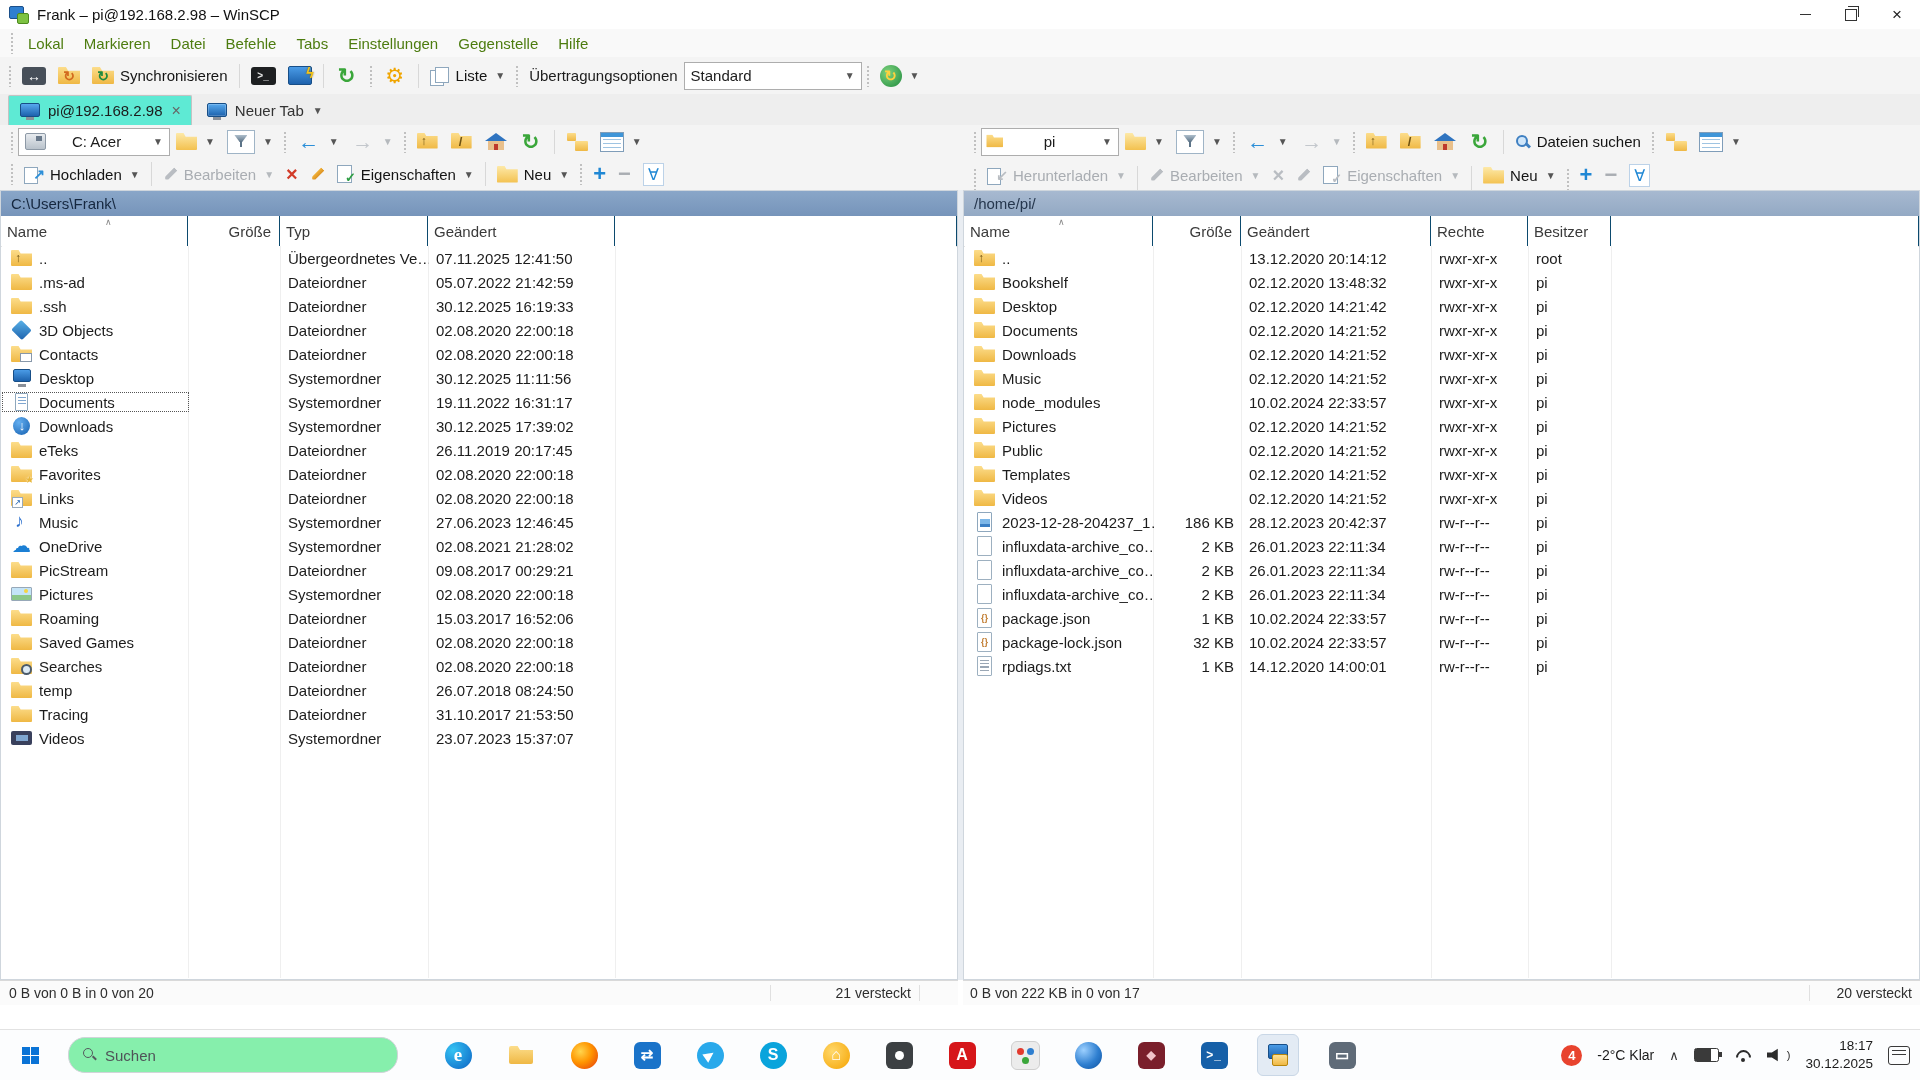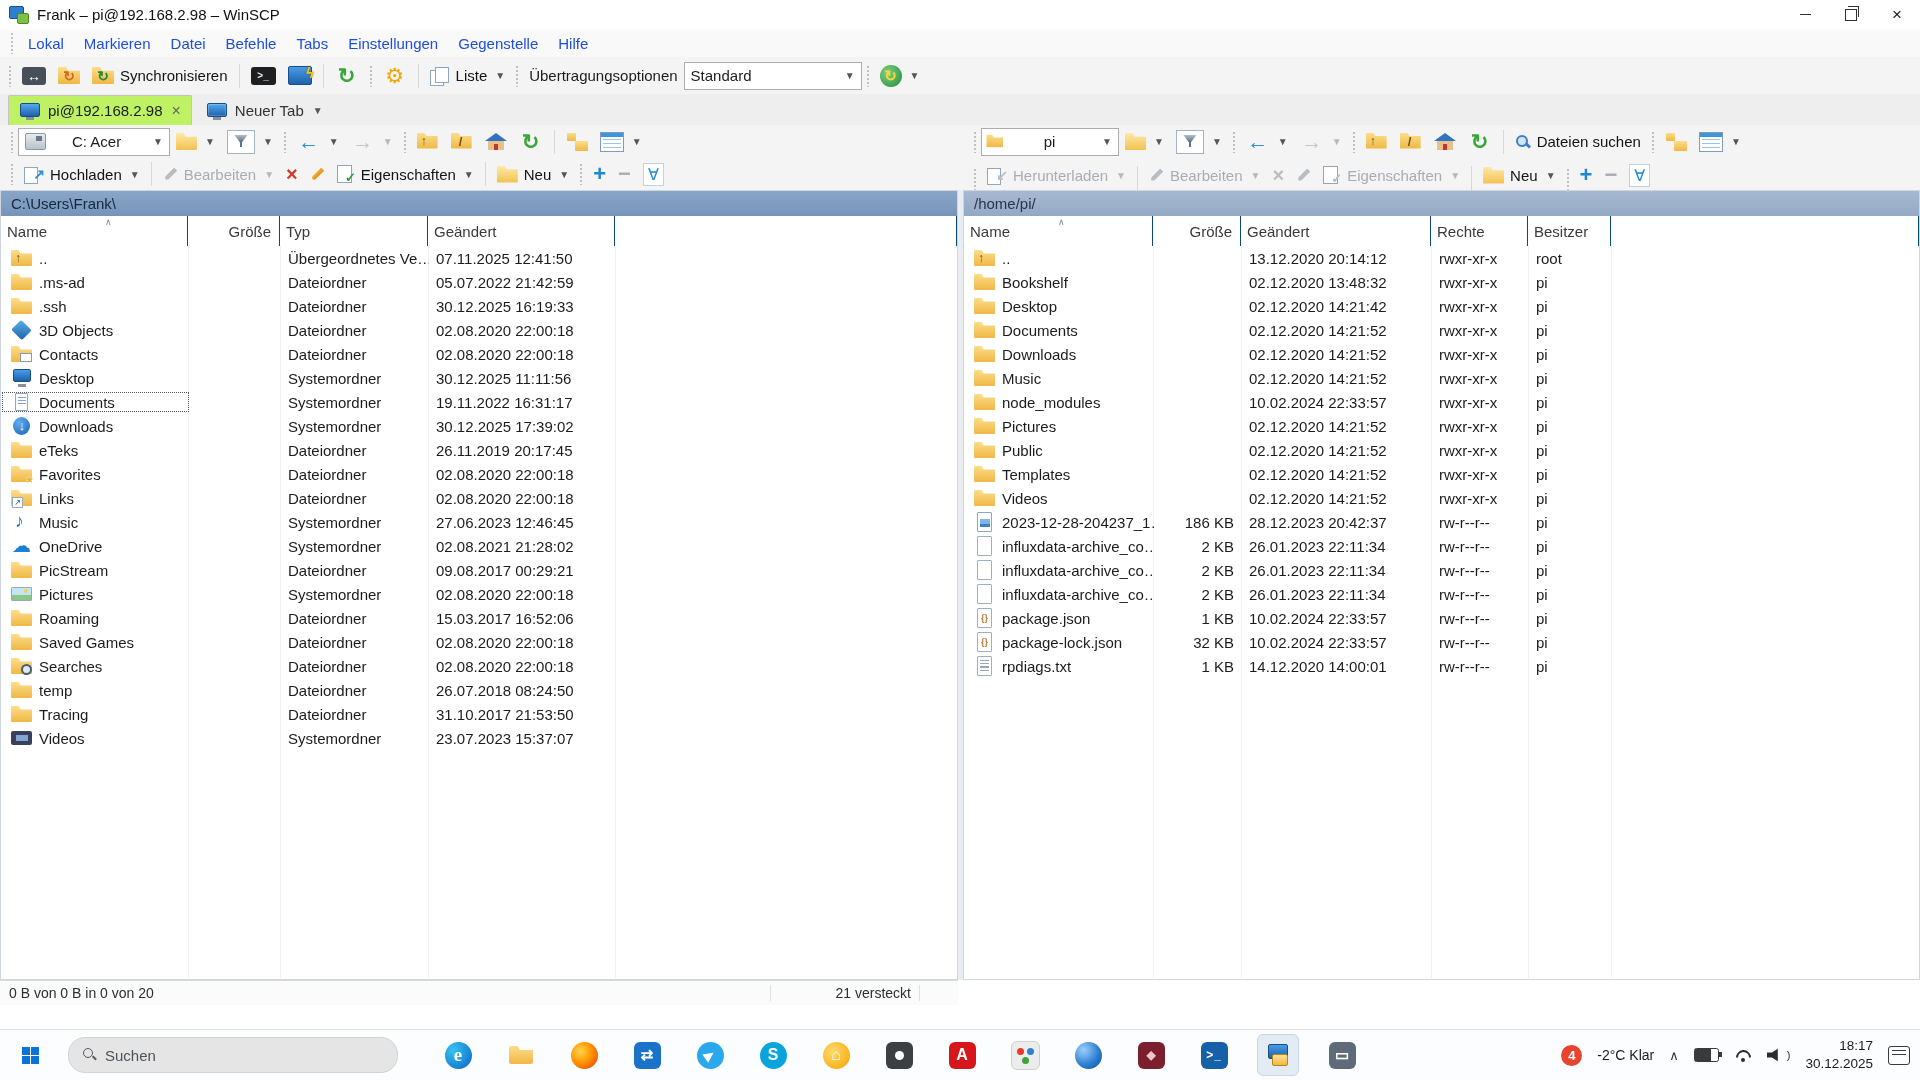--- a/index.html
+++ b/index.html
@@ -26,21 +26,21 @@
   .winbtns{margin-left:auto;display:flex;height:29px;}
   .winbtn{width:46px;display:flex;align-items:center;justify-content:center;color:#222;font-size:15px;}
   .ic-min{width:11px;height:1.5px;background:#333;display:inline-block;}
   .ic-max{width:10px;height:10px;border:1.4px solid #333;display:inline-block;position:relative;background:#fff;}
   .ic-max::before{content:"";position:absolute;left:2px;top:-4px;width:10px;height:10px;border:1.4px solid #333;border-bottom:none;border-left:none;}
   .ic-x{font-size:17px;line-height:1;color:#222;}
   .applogo{width:20px;height:18px;position:relative;margin-left:9px;}
   .applogo::before{content:"";position:absolute;left:0;top:0;width:13px;height:11px;background:#2f7fd0;border:1px solid #1b4f8a;border-radius:2px;}
   .applogo::after{content:"";position:absolute;right:0;bottom:0;width:10px;height:9px;background:#7dc242;border:1px solid #4d8a1f;border-radius:2px;}
   
-  .mi{padding:4px 10px;color:#1d4ed8;}
+  .mi{padding:4px 10px;color:#4d7c0f;}
   .grip{width:4px;height:22px;margin:0 4px;background-image:radial-gradient(circle,#c0c0c0 1px,transparent 1.2px);background-size:4px 4px;}
   .vsep{width:1px;height:24px;background:#d8d8d8;margin:0 5px;}
   .tbtn{display:flex;align-items:center;gap:6px;padding:0 6px;height:30px;color:#141414;white-space:nowrap;}
   .tbtn.dis{color:#a9adb2;}
   .cr{font-size:10px;color:#555;margin-left:2px;}
   .dis .cr{color:#b5b9bd;}
   .combo{display:flex;align-items:center;height:26px;background:#fff;border:1px solid #adadad;padding:0 2px 0 6px;gap:6px;}
   .combo .cval{flex:1;}
   .combo .cr{padding:0 4px;}
   
@@ -99,21 +99,21 @@
   .updoc::before{content:"";position:absolute;left:0;top:2px;width:12px;height:15px;background:#fff;border:1px solid #8ea7bd;}
   .updoc::after{content:"↗";position:absolute;right:-1px;top:1px;color:#2c8fd8;font-weight:bold;font-size:14px;}
   .updoc.down::after{content:"↙";color:#b9bdc2;}
   .propdoc{width:18px;height:19px;position:relative;display:inline-block;}
   .propdoc::before{content:"";position:absolute;left:0;top:0;width:13px;height:16px;background:#fff;border:1px solid #8ea7bd;}
   .propdoc::after{content:"✓";position:absolute;right:-1px;bottom:-1px;color:#2e9e44;font-weight:bold;font-size:13px;}
   .propdoc.gray::after{color:#b9bdc2;}
   .xred{color:#d23b28;font-weight:bold;font-size:20px;}
   .xgray{color:#b9bdc2;font-weight:bold;font-size:20px;}
   
-  .tab{display:flex;align-items:center;gap:7px;height:29px;padding:0 10px;border:1px solid #c3c3c3;border-bottom:none;background:#bef264;border-radius:2px 2px 0 0;margin-right:3px;}
+  .tab{display:flex;align-items:center;gap:7px;height:29px;padding:0 10px;border:1px solid #c3c3c3;border-bottom:none;background:#5eead4;border-radius:2px 2px 0 0;margin-right:3px;}
   .tab.inactive{background:transparent;border-color:transparent;color:#333;}
   .tab .close{color:#666;font-size:16px;margin-left:2px;}
   
   .pathbar{height:25px;display:flex;align-items:center;padding-left:10px;font-size:15px;}
   .pathbar.act{background:linear-gradient(#89a6c8,#7694ba);color:#15273f;}
   .pathbar.inact{background:linear-gradient(#a7b9d0,#93a9c4);color:#25364d;}
   .cols{display:grid;height:30px;border-bottom:1px solid #e3e3e3;background:#fff;position:relative;align-items:center;color:#3a3a3a;}
   .cols .c{padding-left:6px;border-right:1px solid #0c4a6e;height:100%;display:flex;align-items:center;box-sizing:border-box;}
   .cols .c.rt{justify-content:flex-end;padding-right:8px;}
   .cols .sort{position:absolute;top:1px;font-size:9px;color:#8a8a8a;}
@@ -171,21 +171,21 @@
   .seg{height:100%;display:flex;align-items:center;box-sizing:border-box;}
   .segline{width:1px;height:70%;background:#e0e0e0;}
   .lock{width:13px;height:10px;background:#e9b73a;border-radius:2px;position:relative;display:inline-block;}
   .lock::before{content:"";position:absolute;left:2.5px;top:-5px;width:5px;height:5px;border:1.8px solid #ba8e1e;border-bottom:none;border-radius:4px 4px 0 0;}
   
   .winlogo{width:17px;height:17px;background:
     linear-gradient(#0a73d6,#0a73d6) 0 0/8px 8px no-repeat,
     linear-gradient(#0a73d6,#0a73d6) 9px 0/8px 8px no-repeat,
     linear-gradient(#0a73d6,#0a73d6) 0 9px/8px 8px no-repeat,
     linear-gradient(#0a73d6,#0a73d6) 9px 9px/8px 8px no-repeat;}
-  .searchbox{display:flex;align-items:center;gap:8px;width:300px;height:34px;margin-left:18px;background:#e5e5e5;border:1px solid #d0d4d9;border-radius:17px;padding:0 14px;color:#4f5358;}
+  .searchbox{display:flex;align-items:center;gap:8px;width:300px;height:34px;margin-left:18px;background:#86efac;border:1px solid #d0d4d9;border-radius:17px;padding:0 14px;color:#4f5358;}
   .searchbox .smag{width:14px;height:14px;position:relative;}
   .searchbox .smag::before{content:"";position:absolute;left:0;top:0;width:8px;height:8px;border:1.8px solid #55595e;border-radius:50%;}
   .searchbox .smag::after{content:"";position:absolute;left:9px;top:9px;width:5px;height:1.8px;background:#55595e;transform:rotate(45deg);}
   .apps{display:flex;align-items:center;gap:23px;margin-left:40px;}
   .app{width:40px;height:40px;display:flex;align-items:center;justify-content:center;border-radius:6px;}
   .app.active{background:#e3ebf4;border:1px solid #c9d7e6;}
   .app i{display:inline-flex;align-items:center;justify-content:center;width:27px;height:27px;border-radius:6px;font-style:normal;font-weight:bold;color:#fff;font-size:16px;}
   .app-edge i{border-radius:50%;background:radial-gradient(circle at 30% 30%,#35c3f3,#0b63c4);}
   .app-edge i::before{content:"e";font-family:"Liberation Serif",serif;font-size:19px;}
   .app-explorer i{background:transparent;}
@@ -1021,20 +1021,25 @@
     </div>
   </div>
 
   <div class="status1 l">
     <span class="seg" style="flex:1;padding-left:9px;">0 B von 0 B in 0 von 20</span>
     <span class="segline"></span>
     <span class="seg" style="width:148px;justify-content:flex-end;padding-right:8px;">21 versteckt</span>
     <span class="segline"></span>
     <span class="seg" style="width:38px;"></span>
   </div>
+  <div class="status1 r">
+    <span class="seg" style="flex:1;padding-left:7px;">0 B von 222 KB in 0 von 17</span>
+    <span class="segline"></span>
+    <span class="seg" style="width:110px;justify-content:flex-end;padding-right:8px;">20 versteckt</span>
+  </div>
 
   <div class="taskbar">
     <span class="app">
         <span class="winlogo"></span>
       </span>
     <div class="searchbox">
       <span class="smag"></span>
       <span>Suchen</span>
     </div>
     <div class="apps">

